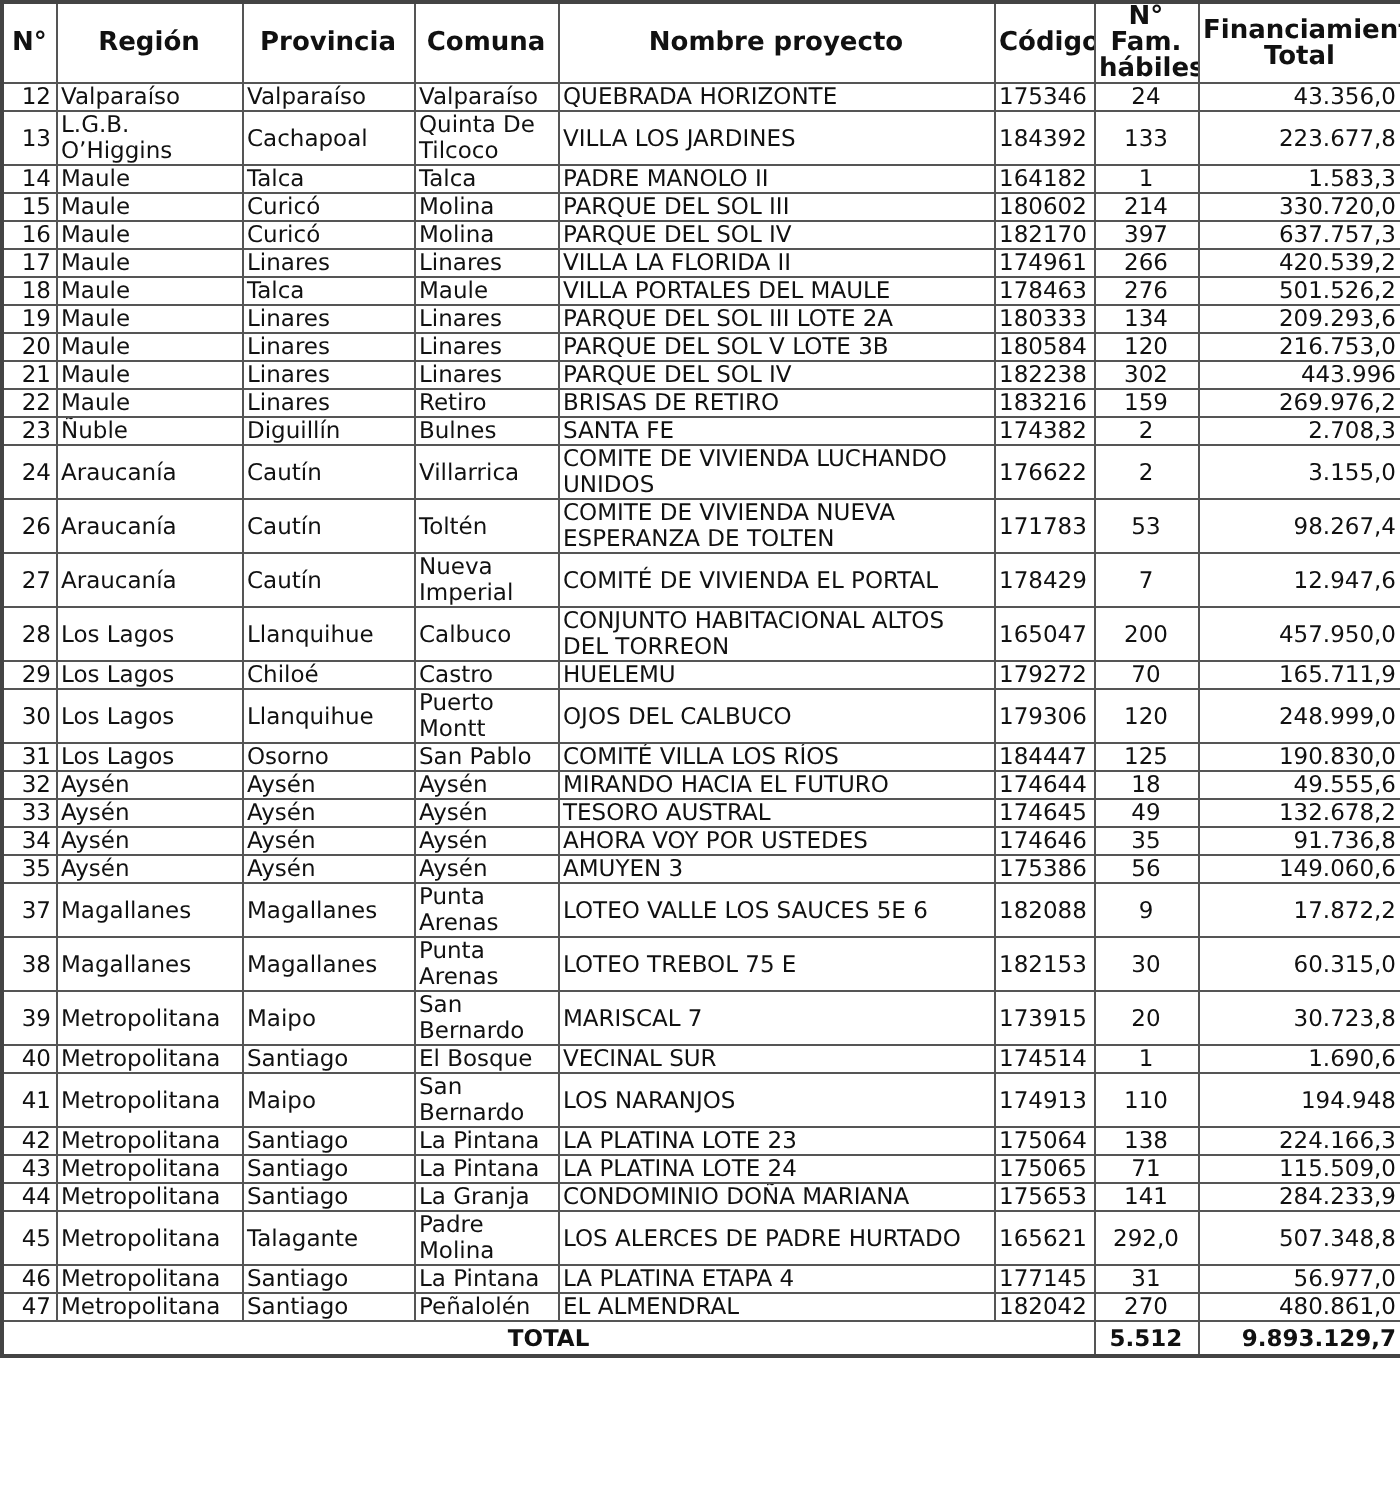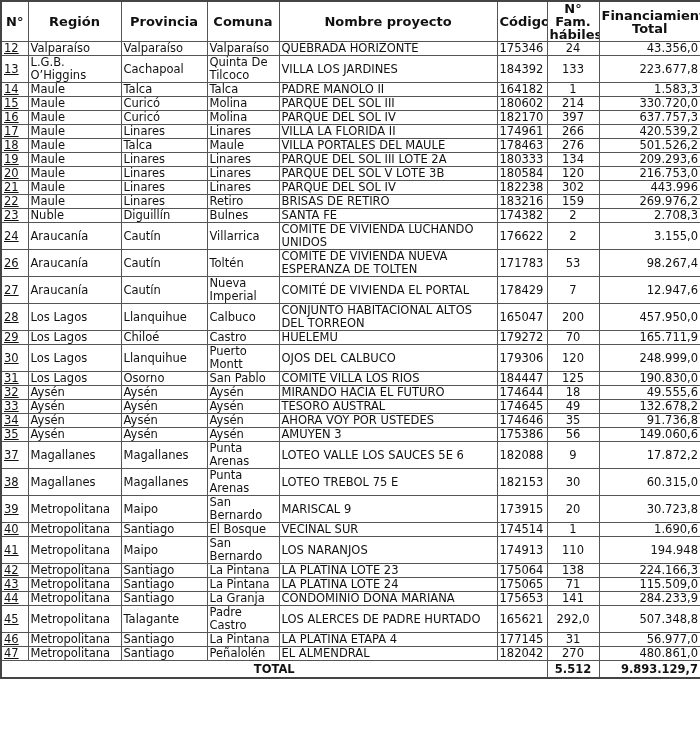--- a/index.html
+++ b/index.html
@@ -20,21 +20,21 @@
     vertical-align: middle;
     overflow: hidden;
   }
   table.grid th {
     font-weight: bold;
     text-align: center;
     height: 28px;
     font-size: 13px;
   }
   table.grid td { height: 13px; }
-  td.num { text-align: left; text-decoration: underline; }
+  td.num { text-align: right; }
   td.code { text-align: left; }
   td.fam { text-align: center; }
   td.amt { text-align: right; }
   tr.tall td { height: 26px; }
   tr.total td { font-weight: bold; height: 16px; }
   tr.total td.total-label { text-align: center; }
 </style>
 </head>
 <body>
 
@@ -310,21 +310,21 @@
         <td>LOTEO TREBOL 75 E</td>
         <td class="code">182153</td>
         <td class="fam">30</td>
         <td class="amt">60.315,0</td>
       </tr>
       <tr class="tall">
         <td class="num">39</td>
         <td>Metropolitana</td>
         <td>Maipo</td>
         <td>San Bernardo</td>
-        <td>MARISCAL 9</td>
+        <td>MARISCAL 7</td>
         <td class="code">173915</td>
         <td class="fam">20</td>
         <td class="amt">30.723,8</td>
       </tr>
       <tr>
         <td class="num">40</td>
         <td>Metropolitana</td>
         <td>Santiago</td>
         <td>El Bosque</td>
         <td>VECINAL SUR</td>
@@ -369,21 +369,21 @@
         <td>La Granja</td>
         <td>CONDOMINIO DOÑA MARIANA</td>
         <td class="code">175653</td>
         <td class="fam">141</td>
         <td class="amt">284.233,9</td>
       </tr>
       <tr class="tall">
         <td class="num">45</td>
         <td>Metropolitana</td>
         <td>Talagante</td>
-        <td>Padre Castro</td>
+        <td>Padre Molina</td>
         <td>LOS ALERCES DE PADRE HURTADO</td>
         <td class="code">165621</td>
         <td class="fam">292,0</td>
         <td class="amt">507.348,8</td>
       </tr>
       <tr>
         <td class="num">46</td>
         <td>Metropolitana</td>
         <td>Santiago</td>
         <td>La Pintana</td>

